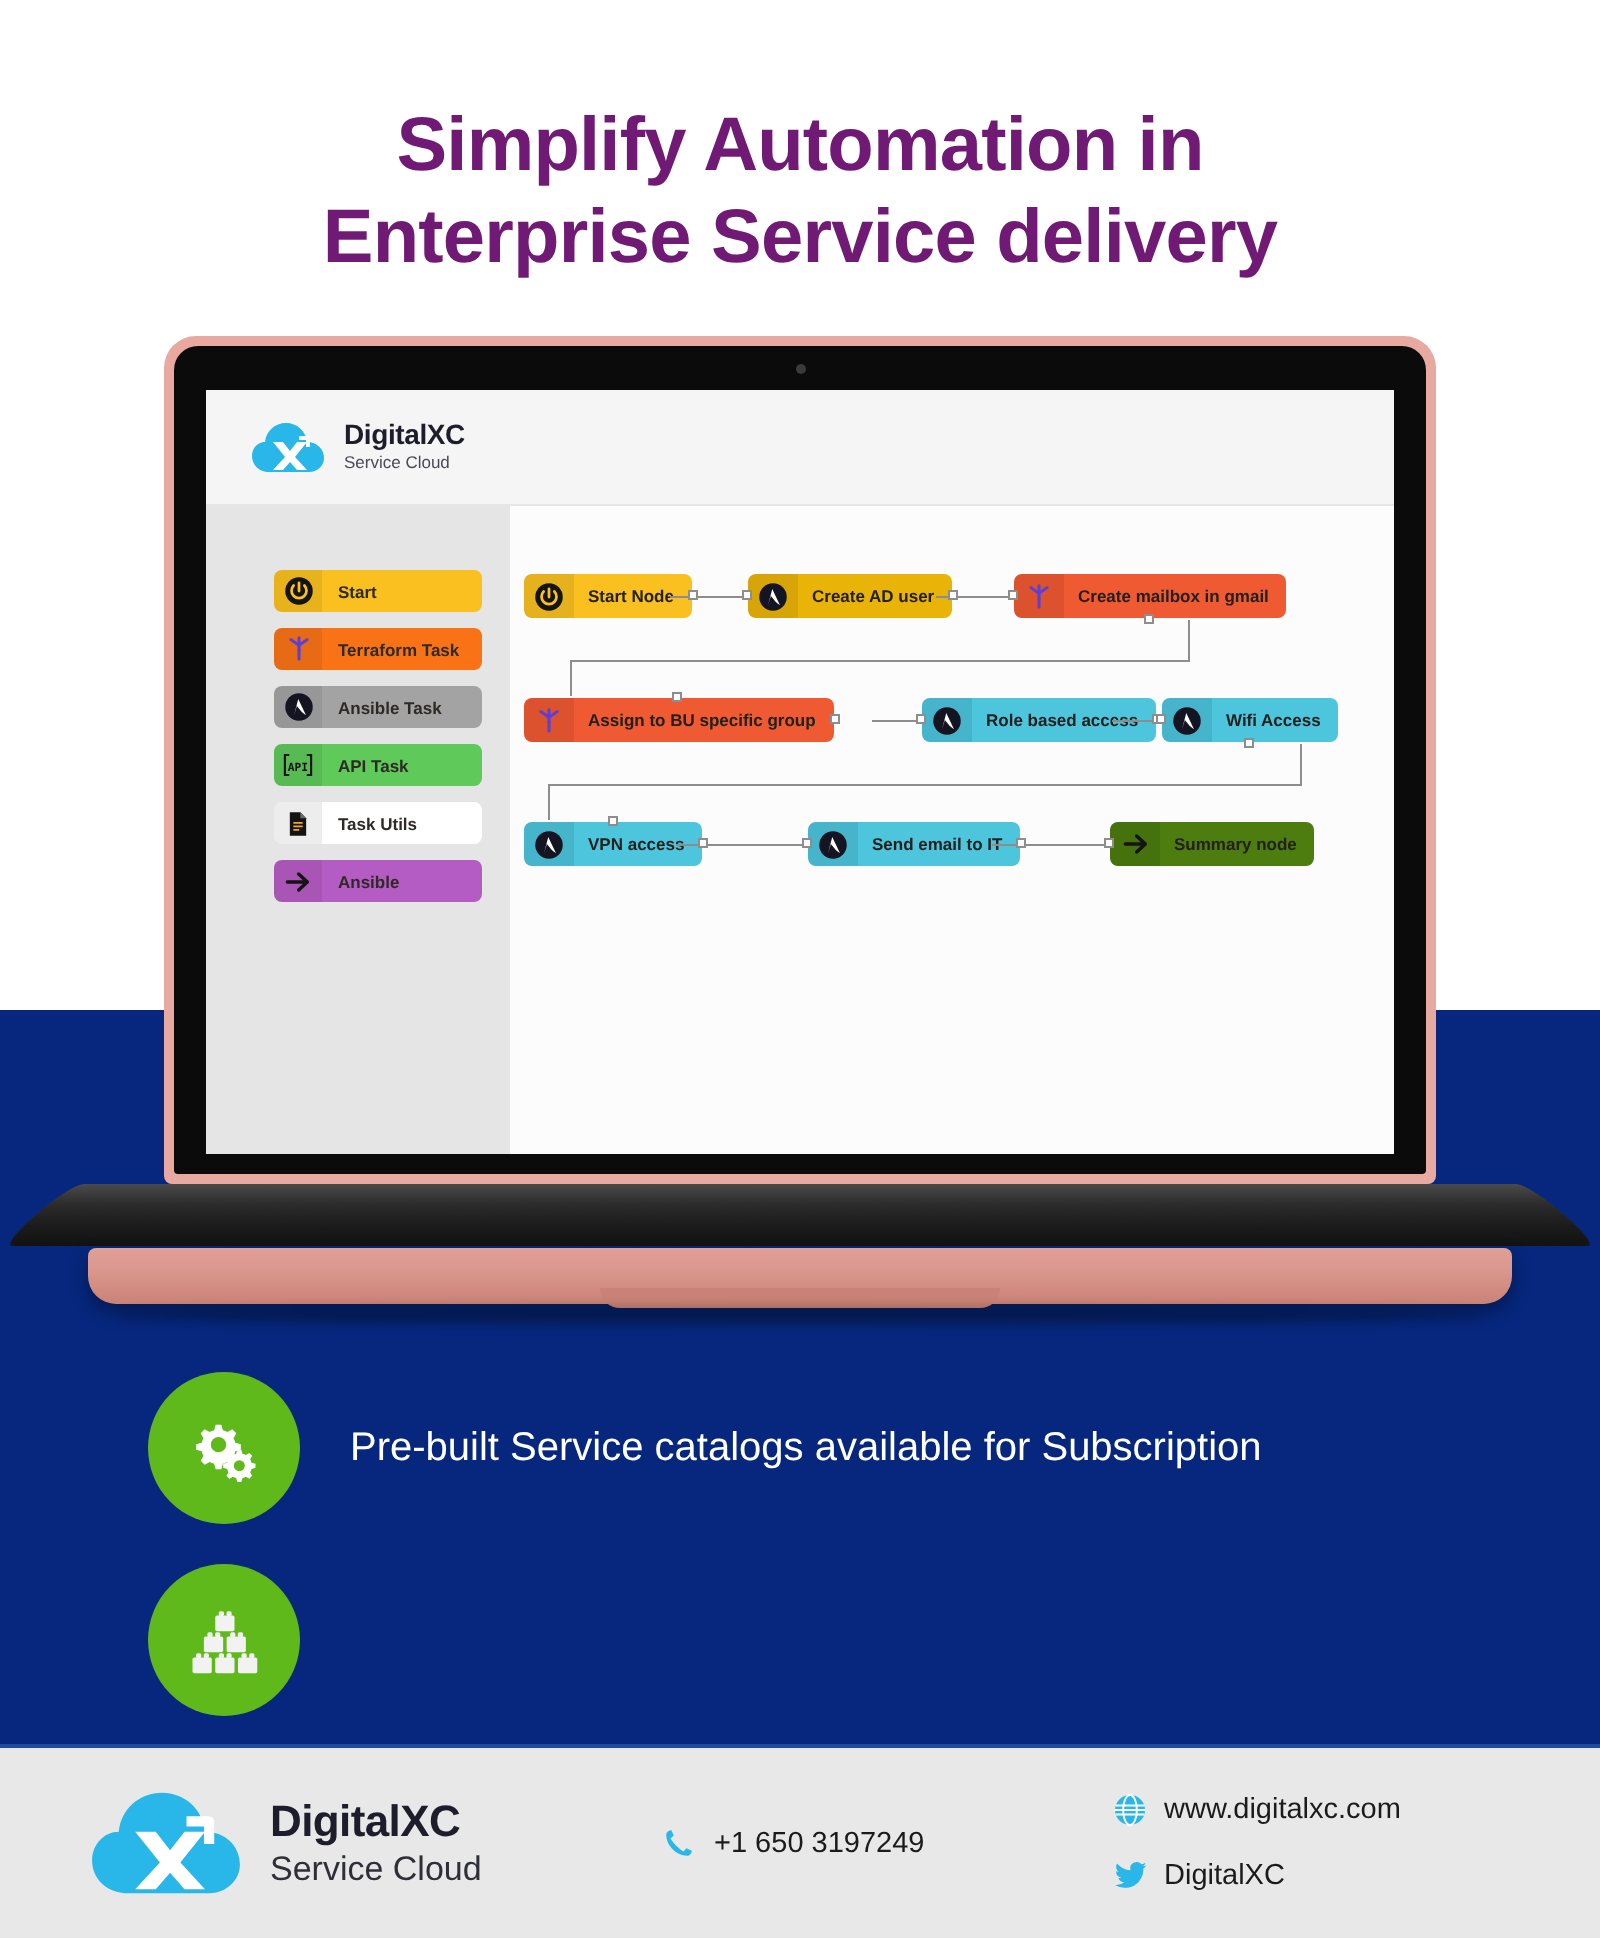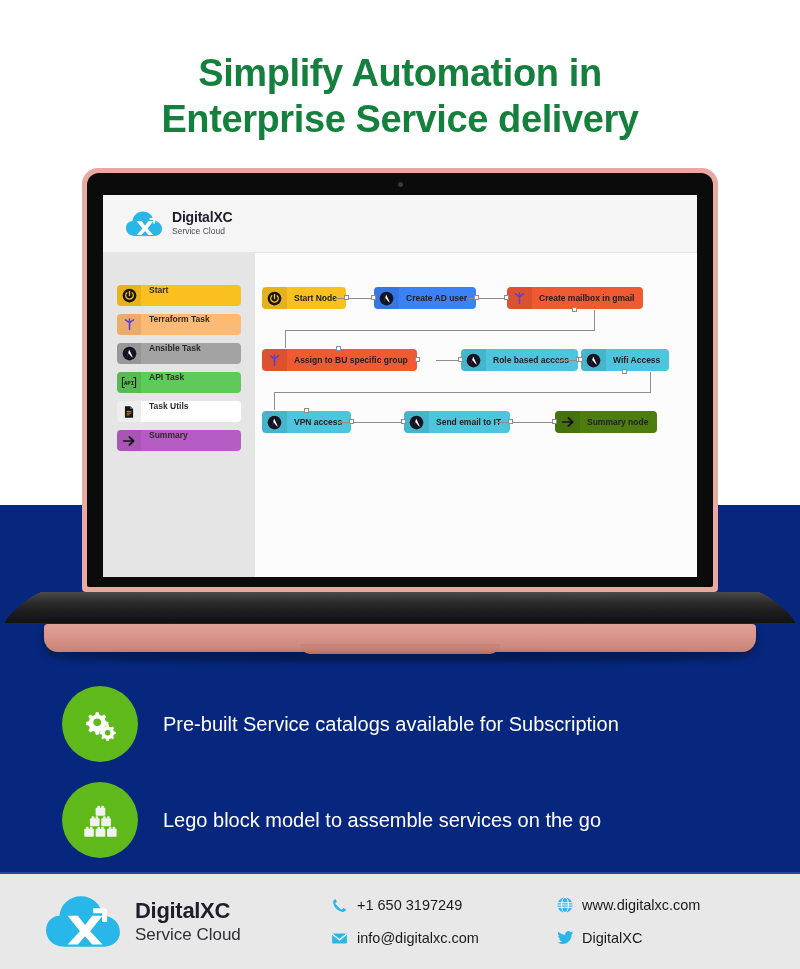--- a/index.html
+++ b/index.html
@@ -17,21 +17,21 @@
   .band-blue {
     position: absolute;
     left: 0; top: 505px; width: 800px; height: 367px;
     background: #06277d;
   }
 
   .headline {
     position: absolute;
     left: 0; top: 50px; width: 800px;
     text-align: center;
-    color: #15803d;
+    color: #701a75;
     font-size: 38px;
     font-weight: bold;
     line-height: 46px;
     letter-spacing: -0.4px;
   }
   .headline .l2 { display: block; }
 
   
   .laptop { position: absolute; left: 36px; top: 168px; width: 728px; height: 492px; }
 
@@ -79,23 +79,24 @@
   
   .app-body { flex: 1; display: flex; min-height: 0; }
   .palette {
     width: 152px; flex: 0 0 152px;
     background: #e5e5e5;
     padding: 32px 14px 0 14px;
   }
   .pal-item {
     height: 21px;
     border-radius: 4px;
-    display: flex; align-items: flex-start;
+    display: flex; align-items: center;
     margin-bottom: 8px;
     overflow: hidden;
+    margin-left: 20px;
   }
   .pal-icon {
     width: 24px; height: 100%;
     flex: 0 0 24px;
     display: flex; align-items: center; justify-content: center;
     background: rgba(0,0,0,0.07);
   }
   .pal-label {
     font-size: 8.5px; font-weight: 600;
     padding-left: 8px;
@@ -172,21 +173,21 @@
     border-radius: 0 0 16px 16px;
   }
   .base-shadow {
     position: absolute; left: 22px; top: 70px; width: 684px; height: 8px;
     background: rgba(0,0,0,0.30);
     border-radius: 50%;
     filter: blur(3px);
   }
 
   
-  .features { position: absolute; left: 62px; top: 686px; width: 700px; }
+  .features { position: absolute; left: 74px; top: 686px; width: 700px; }
   .feat-row { display: flex; align-items: center; margin-bottom: 20px; }
   .feat-circle {
     width: 76px; height: 76px; flex: 0 0 76px;
     background: #5fb91b;
     border-radius: 50%;
     display: flex; align-items: center; justify-content: center;
   }
   .feat-text {
     font-size: 20px;
     color: #ffffff;
@@ -254,21 +255,21 @@
                 <div class="pal-icon">
                   <svg viewBox="0 0 24 24" width="15" height="15">
                       <circle cx="12" cy="12" r="11" fill="#141414"></circle>
                       <path d="M12 5.5 L12 12" stroke="#f9c01f" stroke-width="2.2" stroke-linecap="round"></path>
                       <path d="M7.7 7.6 A6 6 0 1 0 16.3 7.6" fill="none" stroke="#f9c01f" stroke-width="2.2" stroke-linecap="round"></path>
                     </svg>
                 </div>
                 <div class="pal-label">Start</div>
               </div>
 
-              <div class="pal-item" style="background:#fdba74">
+              <div class="pal-item" style="background:#f97316">
                 <div class="pal-icon">
                   <svg viewBox="0 0 24 24" width="15" height="15">
                       <path d="M12 3 L12 13" stroke="#5b3fd6" stroke-width="2.4" stroke-linecap="round"></path>
                       <path d="M12 9 L5.5 4.5" stroke="#5b3fd6" stroke-width="2.4" stroke-linecap="round"></path>
                       <path d="M12 9 L18.5 4.5" stroke="#5b3fd6" stroke-width="2.4" stroke-linecap="round"></path>
                       <path d="M12 13 L12 20" stroke="#5b3fd6" stroke-width="2.4" stroke-linecap="round"></path>
                     </svg>
                 </div>
                 <div class="pal-label">Terraform Task</div>
               </div>
@@ -304,21 +305,21 @@
                 </div>
                 <div class="pal-label">Task Utils</div>
               </div>
 
               <div class="pal-item" style="background:#b55cc4">
                 <div class="pal-icon">
                   <svg viewBox="0 0 24 24" width="16" height="16">
                       <path d="M4 12 L18 12 M12.5 6 L19 12 L12.5 18" fill="none" stroke="#141414" stroke-width="2.6" stroke-linecap="round" stroke-linejoin="round"></path>
                     </svg>
                 </div>
-                <div class="pal-label">Summary</div>
+                <div class="pal-label">Ansible</div>
               </div>
             </div>
 
             <div class="canvas">
               <div class="wf">
 
                 <div class="wire h" style="left:80px; top:45px; width:36px;"></div>
                 <div class="wire h" style="left:213px; top:45px; width:36px;"></div>
 
                 <div class="wire v" style="left:339px; top:57px; height:20px;"></div>
@@ -343,21 +344,21 @@
                           <path d="M12 5.5 L12 12" stroke="#f9c01f" stroke-width="2.2" stroke-linecap="round"></path>
                           <path d="M7.7 7.6 A6 6 0 1 0 16.3 7.6" fill="none" stroke="#f9c01f" stroke-width="2.2" stroke-linecap="round"></path>
                         </svg>
                     </div>
                     <div class="node-label">Start Node</div>
                   </div>
                   <div class="port right"></div>
                 </div>
 
                 <div class="node" style="left:119px; top:34px;">
-                  <div class="node-inner" style="background:#3b82f6">
+                  <div class="node-inner" style="background:#eab308">
                     <div class="node-icon">
                       <svg viewBox="0 0 24 24" width="15" height="15">
                           <circle cx="12" cy="12" r="11" fill="#141423"></circle>
                           <path d="M11.4 5.5 L17.6 18.6 L14.4 16.2 L10.3 11.2 L8 18.6 Z" fill="#ffffff"></path>
                         </svg>
                     </div>
                     <div class="node-label">Create AD user</div>
                   </div>
                   <div class="port left"></div>
                   <div class="port right"></div>
@@ -520,21 +521,20 @@
             <rect x="19" y="34" width="11" height="9" rx="1"></rect>
             <rect x="21" y="31.6" width="3" height="2.8" rx="1"></rect>
             <rect x="25.4" y="31.6" width="3" height="2.8" rx="1"></rect>
 
             <rect x="32" y="34" width="11" height="9" rx="1"></rect>
             <rect x="34" y="31.6" width="3" height="2.8" rx="1"></rect>
             <rect x="38.4" y="31.6" width="3" height="2.8" rx="1"></rect>
           </g>
         </svg>
       </div>
-      <div class="feat-text">Lego block model to assemble services on the go</div>
     </div>
   </div>
 
   <div class="footer">
 
     <div class="f-logo">
       <div class="f-logo-mark">
         <svg viewBox="0 0 76 60" width="78" height="62">
           <path d="M20 54 C8 54 2 46 2 38 C2 30 8 24 15 24 C16 13 25 5 36 5 C47 5 56 13 57 24 C67 24 74 31 74 40 C74 48 67 54 59 54 Z" fill="#29b6e8"></path>
           <path d="M23 24 L33 24 L40 33 L47 24 L57 24 L45 39 L57 52 L47 52 L40 44 L33 52 L23 52 L35 39 Z" fill="#ffffff"></path>
@@ -548,29 +548,20 @@
     </div>
 
     <div class="f-col c2">
       <div class="f-item">
         <span class="f-ic">
           <svg viewBox="0 0 24 24" width="17" height="17">
               <path d="M6.6 3 C4.6 3 3 4.6 3 6.2 C3 13.8 10.2 21 17.8 21 C19.4 21 21 19.4 21 17.4 L17.3 15.7 L15.1 18 C12.6 16.8 7.2 11.4 6 8.9 L8.3 6.7 Z" fill="#29b6e8"></path>
             </svg>
         </span>
         <span class="t">+1 650 3197249</span>
-      </div>
-      <div class="f-item">
-        <span class="f-ic">
-          <svg viewBox="0 0 24 24" width="17" height="17">
-              <rect x="1.5" y="5" width="21" height="14" rx="1.5" fill="#29b6e8"></rect>
-              <path d="M2 6 L12 13.8 L22 6" fill="none" stroke="#ffffff" stroke-width="1.9"></path>
-            </svg>
-        </span>
-        <span class="t">info@digitalxc.com</span>
       </div>
     </div>
 
     <div class="f-col">
       <div class="f-item">
         <span class="f-ic">
           <svg viewBox="0 0 24 24" width="18" height="18">
               <circle cx="12" cy="12" r="10" fill="#29b6e8"></circle>
               <g fill="none" stroke="#ffffff" stroke-width="1.3">
                 <ellipse cx="12" cy="12" rx="4.6" ry="10"></ellipse>

